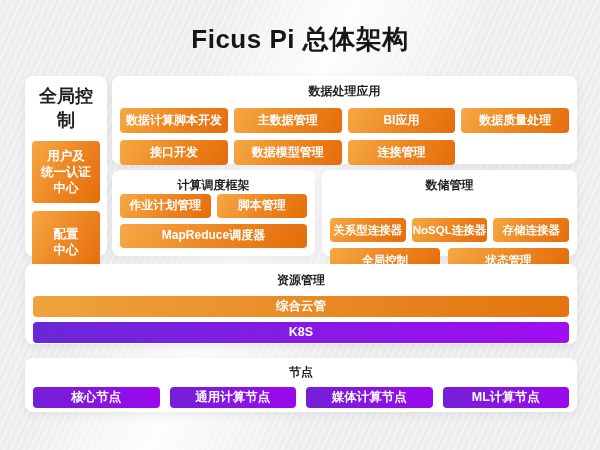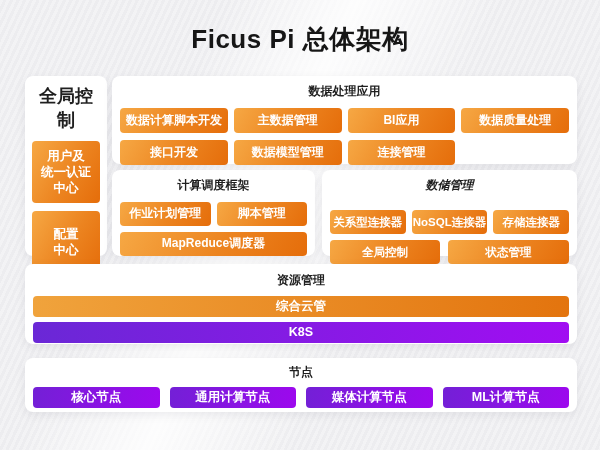--- a/index.html
+++ b/index.html
@@ -49,28 +49,28 @@
   .panel.global .btn.tall { height: 62px; }
 
   
   .panel.apps { left: 112px; top: 76px; width: 465px; height: 88px; padding: 7px 8px; }
   .panel.apps .panel-heading { margin-bottom: 8px; }
   .apps-grid { display: grid; grid-template-columns: repeat(4, 1fr); gap: 7px 6px; }
   .apps-grid .btn { height: 25px; }
 
   
   .panel.sched { left: 112px; top: 170px; width: 203px; height: 86px; padding: 7px 8px; }
-  .panel.sched .panel-heading { margin-bottom: 8px; }
+  .panel.sched .panel-heading { }
   .sched-row { display: grid; grid-template-columns: 1fr 1fr; gap: 6px; }
   .sched-row .btn, .sched-full { height: 24px; }
   .sched-full { margin-top: 6px; }
 
   
   .panel.storage { left: 322px; top: 170px; width: 255px; height: 86px; padding: 7px 8px; }
-  .panel.storage .panel-heading { margin-bottom: 16px; font-style: italic; }
+  .panel.storage .panel-heading { margin-bottom: 24px; }
   .storage-row1 { display: grid; grid-template-columns: 1fr 1fr 1fr; gap: 6px; }
   .storage-row2 { display: grid; grid-template-columns: 1fr 1.1fr; gap: 8px; margin-top: 6px; }
   .panel.storage .btn { height: 24px; font-size: 11.5px; }
 
   
   .panel.resources { left: 25px; top: 264px; width: 552px; height: 80px; padding: 8px; }
   .panel.resources .panel-heading { margin-bottom: 7px; }
   .panel.resources .btn { height: 21px; font-size: 12.5px; margin-top: 5px; }
 
   

